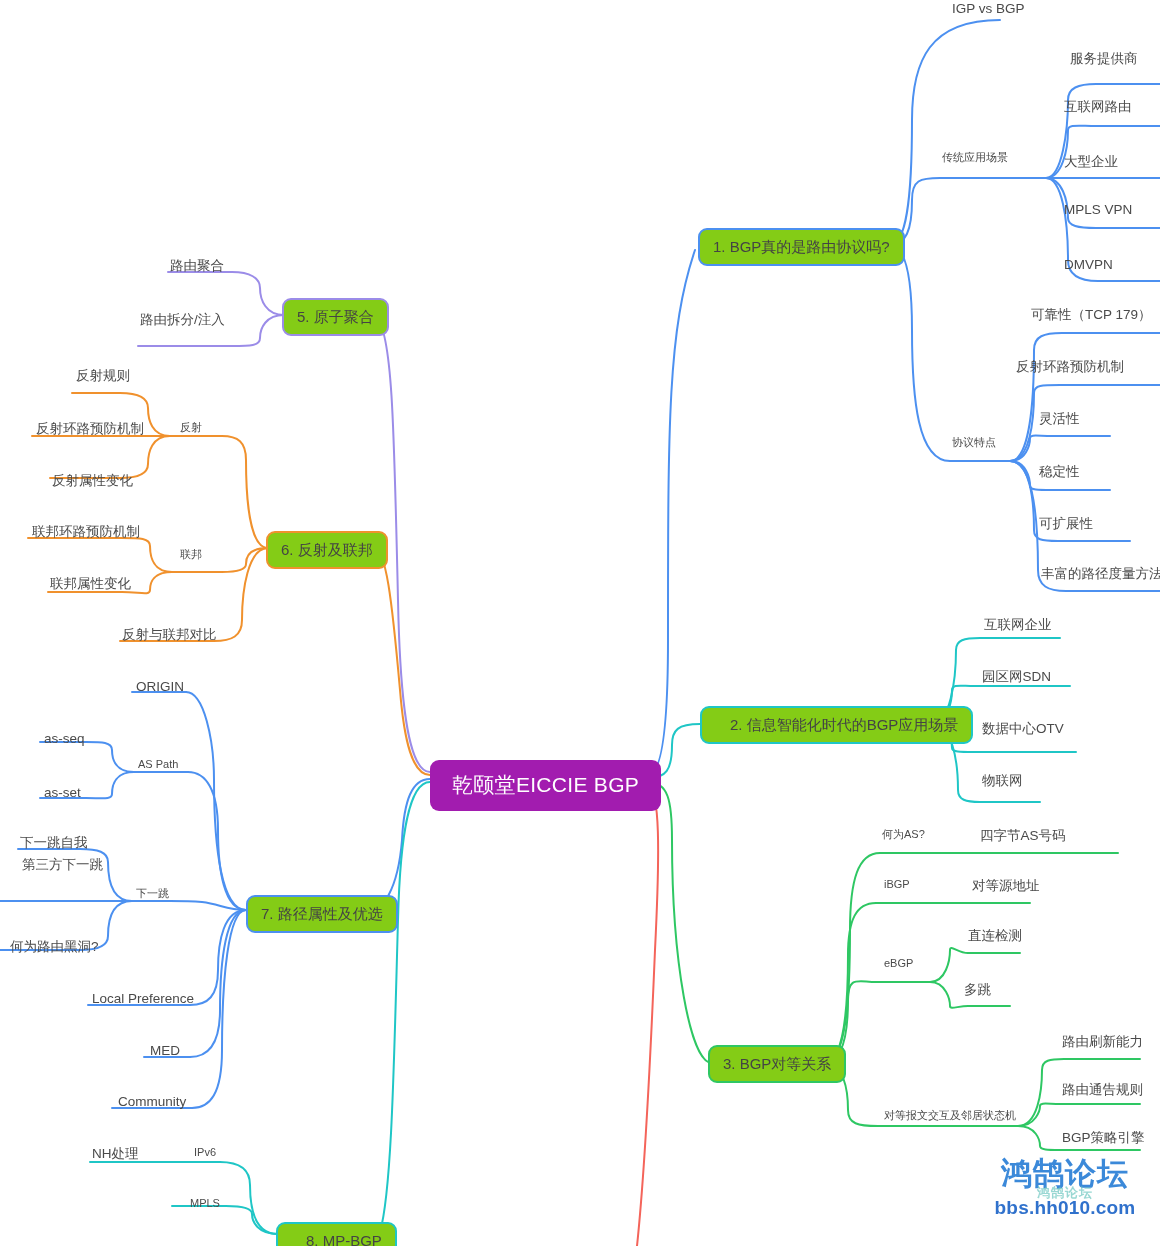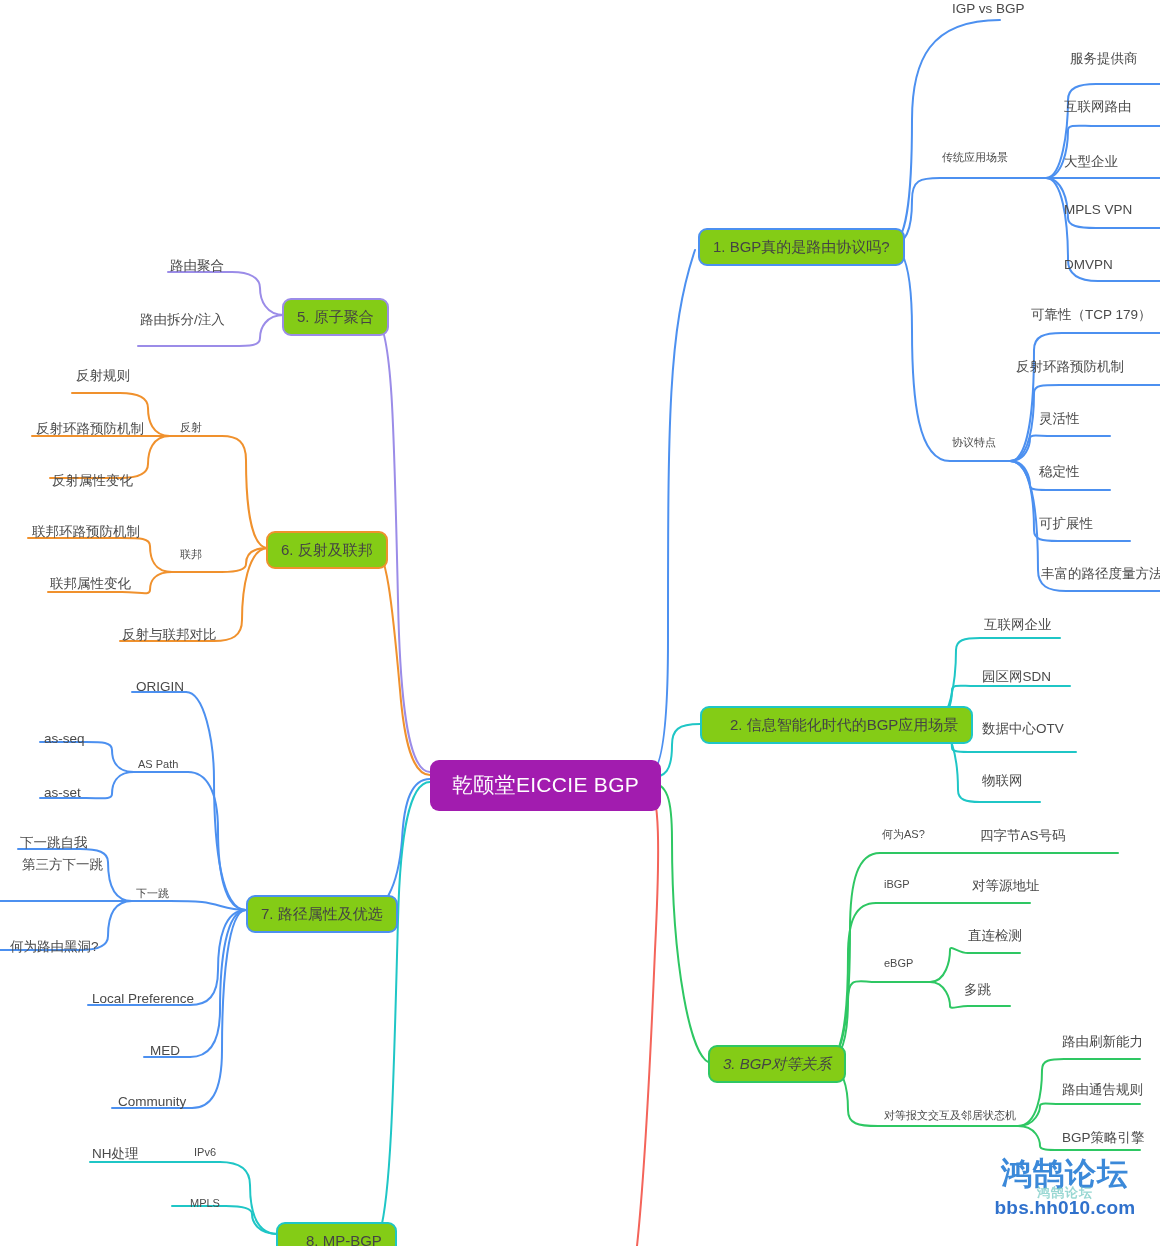--- a/index.html
+++ b/index.html
@@ -259,21 +259,21 @@
   <div class="node leaf" style="left:1037px;top:517px;">可扩展性</div>
   <div class="node leaf" style="left:1039px;top:567px;">丰富的路径度量方法</div>
 
   <div class="node boxed c-teal" style="left:700px;top:706px;">2. 信息智能化时代的BGP应用场景</div>
 
   <div class="node leaf" style="left:982px;top:618px;">互联网企业</div>
   <div class="node leaf" style="left:980px;top:670px;">园区网SDN</div>
   <div class="node leaf" style="left:980px;top:722px;">数据中心OTV</div>
   <div class="node leaf" style="left:980px;top:774px;">物联网</div>
 
-  <div class="node boxed c-green" style="left:708px;top:1045px;font-style:italic;">3. BGP对等关系</div>
+  <div class="node boxed c-green" style="left:708px;top:1045px;">3. BGP对等关系</div>
 
   <div class="node mid" style="left:880px;top:829px;">何为AS?</div>
   <div class="node leaf" style="left:978px;top:829px;">四字节AS号码</div>
 
   <div class="node mid" style="left:882px;top:879px;">iBGP</div>
   <div class="node leaf" style="left:970px;top:879px;">对等源地址</div>
 
   <div class="node mid" style="left:882px;top:958px;">eBGP</div>
   <div class="node leaf" style="left:966px;top:929px;">直连检测</div>
   <div class="node leaf" style="left:962px;top:983px;">多跳</div>

